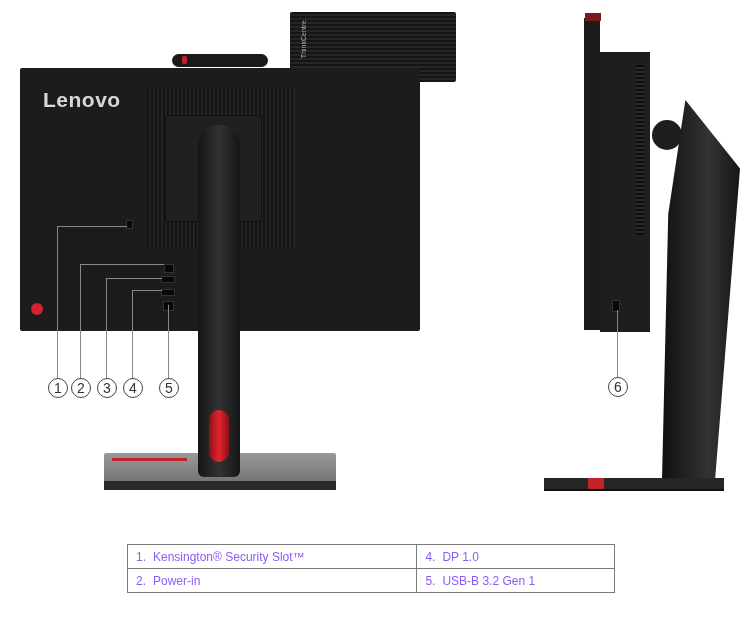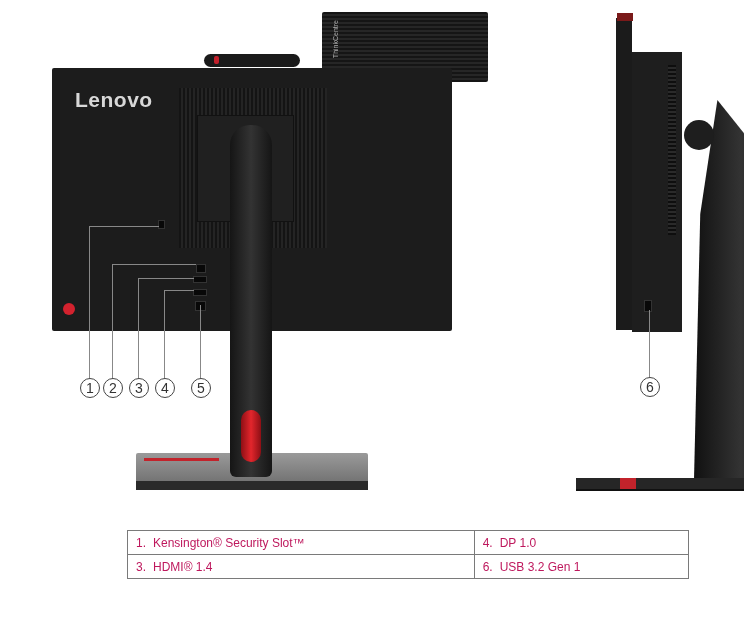--- a/index.html
+++ b/index.html
@@ -1,17 +1,17 @@
 <!DOCTYPE html>
 <html><head>
 <meta charset="utf-8">
 <style>
   html,body{margin:0;padding:0;background:#fff;}
   body{width:744px;height:617px;position:relative;overflow:hidden;font-family:"Liberation Sans",sans-serif;}
-  .abs{position:absolute;margin-left:32px;}
+  .abs{position:absolute;}
   
   .panel{left:20px;top:68px;width:400px;height:263px;background:#1c1c1c;border-radius:2px;}
   .logo{left:43px;top:88px;color:#d8d8d8;font-size:21px;font-weight:bold;letter-spacing:0.5px;}
   .vent{left:147px;top:88px;width:148px;height:160px;background:repeating-linear-gradient(90deg,#141414 0 2px,#242424 2px 4px);}
   .vesa{left:165px;top:115px;width:95px;height:105px;background:#202020;border:1px solid #111;}
   .tiny{left:290px;top:12px;width:166px;height:70px;background:repeating-linear-gradient(0deg,#151515 0 2px,#262626 2px 4px);border-radius:2px;}
   .tiny-label{left:300px;top:20px;color:#aaa;font-size:7px;writing-mode:vertical-rl;transform:rotate(180deg);}
   .cam{left:172px;top:54px;width:96px;height:13px;background:#1a1a1a;border-radius:7px;}
   .cam-led{left:182px;top:56px;width:5px;height:8px;background:#c3202b;border-radius:2px;}
   .power{left:31px;top:303px;width:12px;height:12px;border-radius:50%;background:#d3222e;}
@@ -27,21 +27,21 @@
   
   .s-panel{left:584px;top:18px;width:16px;height:312px;background:#1b1b1b;}
   .s-cam{left:585px;top:13px;width:16px;height:8px;background:#7a1a1a;}
   .s-box{left:600px;top:52px;width:50px;height:280px;background:#1e1e1e;}
   .s-vent{left:636px;top:65px;width:8px;height:170px;background:repeating-linear-gradient(0deg,#0e0e0e 0 2px,#2a2a2a 2px 4px);}
   .s-hinge{left:652px;top:120px;width:30px;height:30px;border-radius:50%;background:#1e1e1e;}
   .s-arm{left:662px;top:100px;width:78px;height:380px;background:linear-gradient(90deg,#111,#333 60%,#151515);clip-path:polygon(30% 0,100% 18%,68% 100%,0 100%,8% 30%);}
   .s-base{left:544px;top:478px;width:180px;height:11px;background:#262626;border-bottom:2px solid #111;}
   .s-red{left:588px;top:478px;width:16px;height:11px;background:#c2232b;}
   
-  table{position:absolute;left:127px;top:530px;width:562px;border-collapse:collapse;font-size:12px;color:#be185d;}
+  table{position:absolute;left:127px;top:544px;width:488px;border-collapse:collapse;font-size:12px;color:#8b5cf6;}
   td{border:1px solid #7a7a7a;height:23px;padding:0 8px;}
   td .n{display:inline-block;width:17px;}
 </style>
 </head>
 <body>
 
 <div>
   <div class="abs tiny"></div>
   <div class="abs tiny-label">ThinkCentre</div>
   <div class="abs cam"></div>
@@ -95,17 +95,17 @@
   <div class="abs s-red"></div>
 </div>
 
 <table>
   <tbody>
       <tr>
     <td><span class="n">1.</span><span>Kensington® Security Slot™</span></td>
     <td><span class="n">4.</span><span>DP 1.0</span></td>
   </tr>
   <tr>
-    <td><span class="n">3.</span><span>HDMI® 1.4</span></td>
-    <td><span class="n">6.</span><span>USB 3.2 Gen 1</span></td>
+    <td><span class="n">2.</span><span>Power-in</span></td>
+    <td><span class="n">5.</span><span>USB-B 3.2 Gen 1</span></td>
   </tr>
 </tbody>
   </table>
 
 </body></html>

